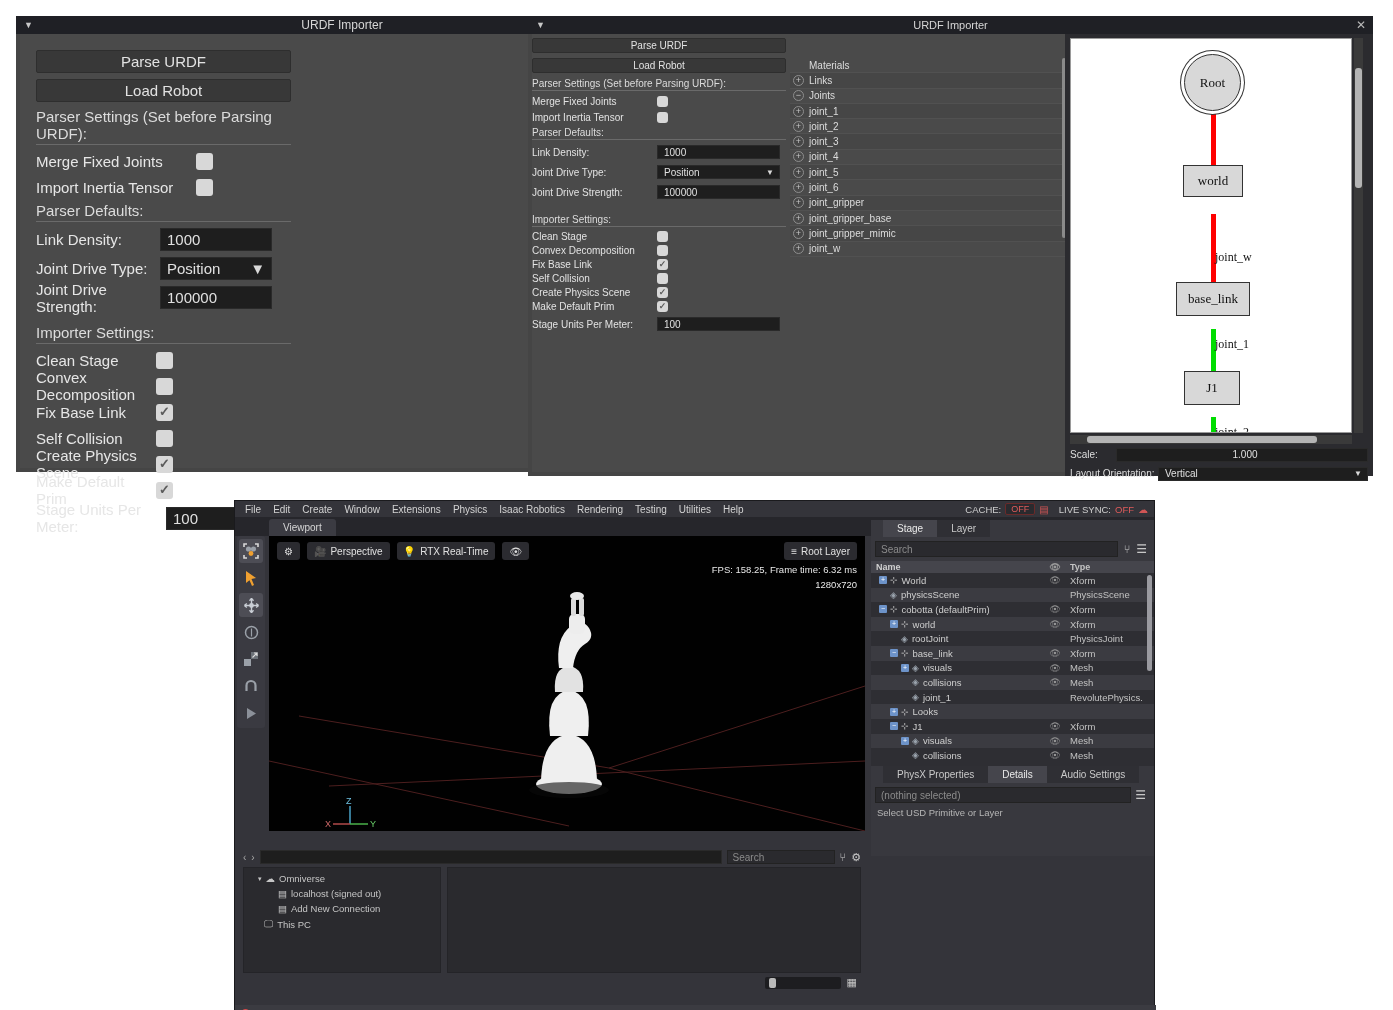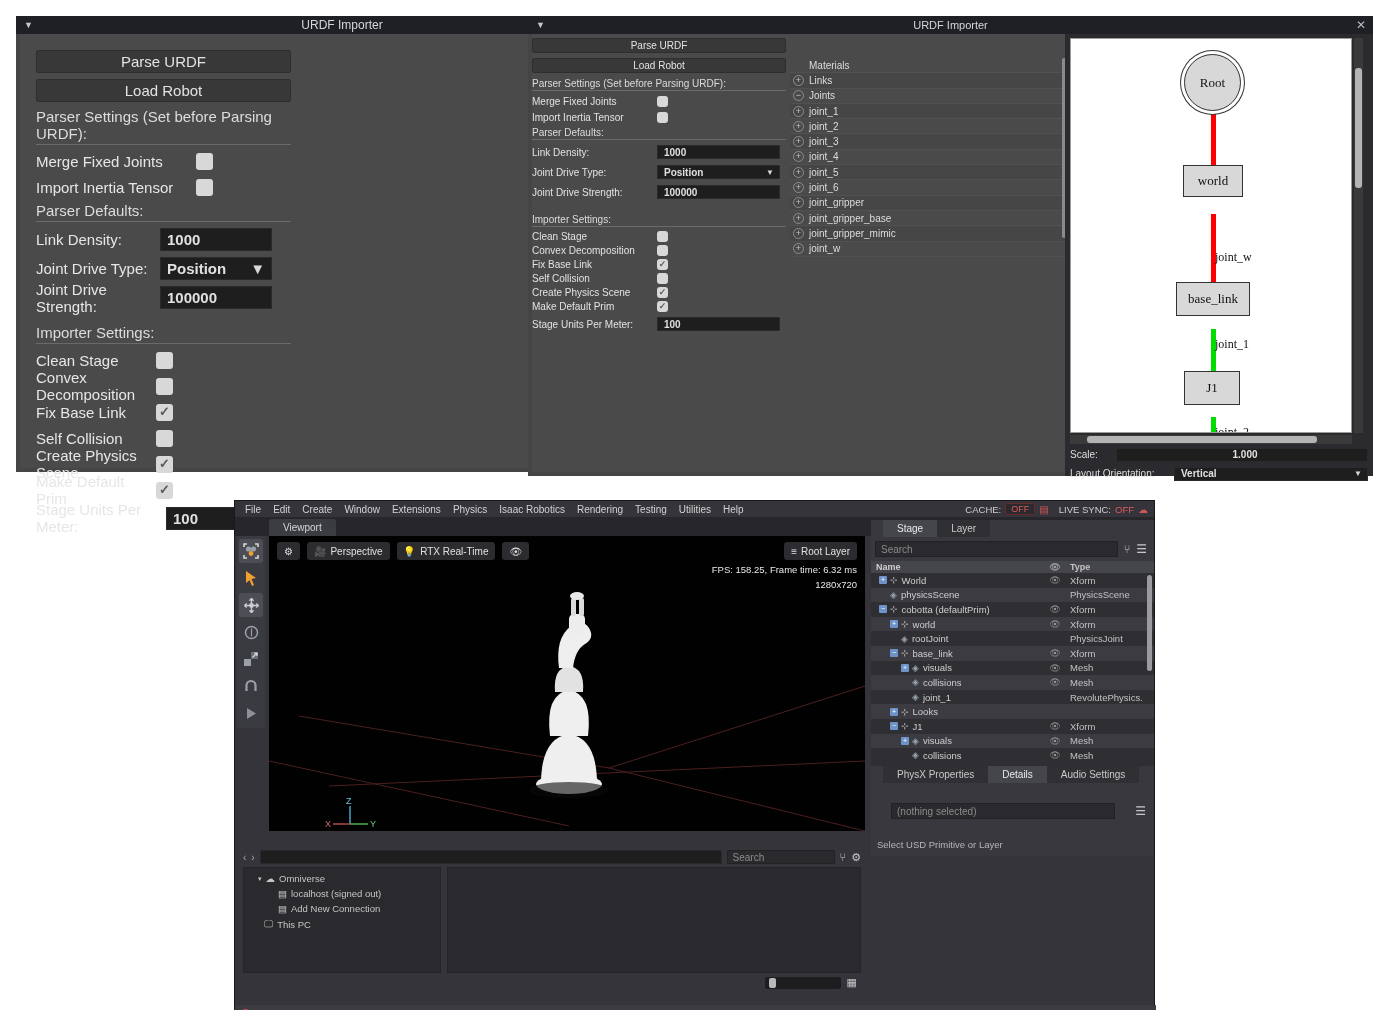--- a/index.html
+++ b/index.html
@@ -17,21 +17,21 @@
   .titlebar .caret { position:absolute; left:8px; font-size:9px; color:#c8c8c8; }
   .titlebar .closeb { position:absolute; right:7px; font-size:12px; color:#b9b9b9; }
 
   .btn-wide {
     background:#383838; color:#e2e2e2; text-align:center;
     border:1px solid #2e2e2e; border-radius:2px; cursor:pointer;
   }
   .sect-head { color:#dcdcdc; border-bottom:1px solid #6a6a6a; }
   .field {
     background:#1e1e1e; color:#e0e0e0; border:1px solid #2a2a2a;
-    display:flex; align-items:center; padding-left:6px;font-weight:bold;
+    display:flex; align-items:center; padding-left:6px;
   }
   .chk {
     background:#d8d8d8; border-radius:3px; position:relative; display:inline-block;
   }
   .chk.on::after {
     content:"✓"; position:absolute; left:50%; top:50%;
     transform:translate(-50%,-54%); color:#5c5c5c; font-weight:bold;
   }
   .dd-arrow { color:#d9d9d9; }
 
@@ -424,21 +424,21 @@
 
   <div style="position:absolute;left:289px;top:22px;width:9px;height:395px;background:#3a3a3a">
     <div style="position:absolute;left:1px;top:30px;width:7px;height:120px;background:#b4b4b4;border-radius:3px"></div>
   </div>
 
   <div class="bottomrow" style="top:430px;width:298px">
     <span style="width:46px">Scale:</span>
     <span class="field" style="flex:1;height:14px;justify-content:center;font-size:10px">1.000</span>
   </div>
   <div class="bottomrow" style="top:449px;width:298px">
-    <span style="width:104px">Layout Orientation:</span>
+    <span style="width:88px">Layout Orientation:</span>
     <span class="field" style="flex:1;height:14px;justify-content:space-between;padding-right:5px;font-size:10px">
       <span>Vertical</span>
       <span class="dd-arrow" style="font-size:8px">▼</span>
     </span>
   </div>
 </div>
 
 <div id="isaac">
 
   <div class="menubar">
@@ -703,21 +703,21 @@
     </div>
   </div>
 
   <div id="physxpanel">
     <div class="pan-tabbar">
       <div class="pan-tab">PhysX Properties</div>
       <div class="pan-tab active">Details</div>
       <div class="pan-tab">Audio Settings</div>
     </div>
     <div style="display:flex;align-items:center;margin:4px">
-      <div class="searchbar" style="flex:1;margin:16px">(nothing selected)</div>
+      <div class="searchbar" style="flex:1;margin:0">(nothing selected)</div>
       <span style="color:#c7c7c7;font-size:12px;padding:0 4px">☰</span>
     </div>
     <div style="font-size:9.5px;color:#b6b6b6;padding-left:6px">Select USD Primitive or Layer</div>
   </div>
 
   <div id="bottomdock">
 
     <div style="display:flex;align-items:center;height:20px;padding:3px 6px;gap:5px">
       <span style="color:#a9a9a9;font-size:10px">‹</span>
       <span style="color:#a9a9a9;font-size:10px">›</span>

